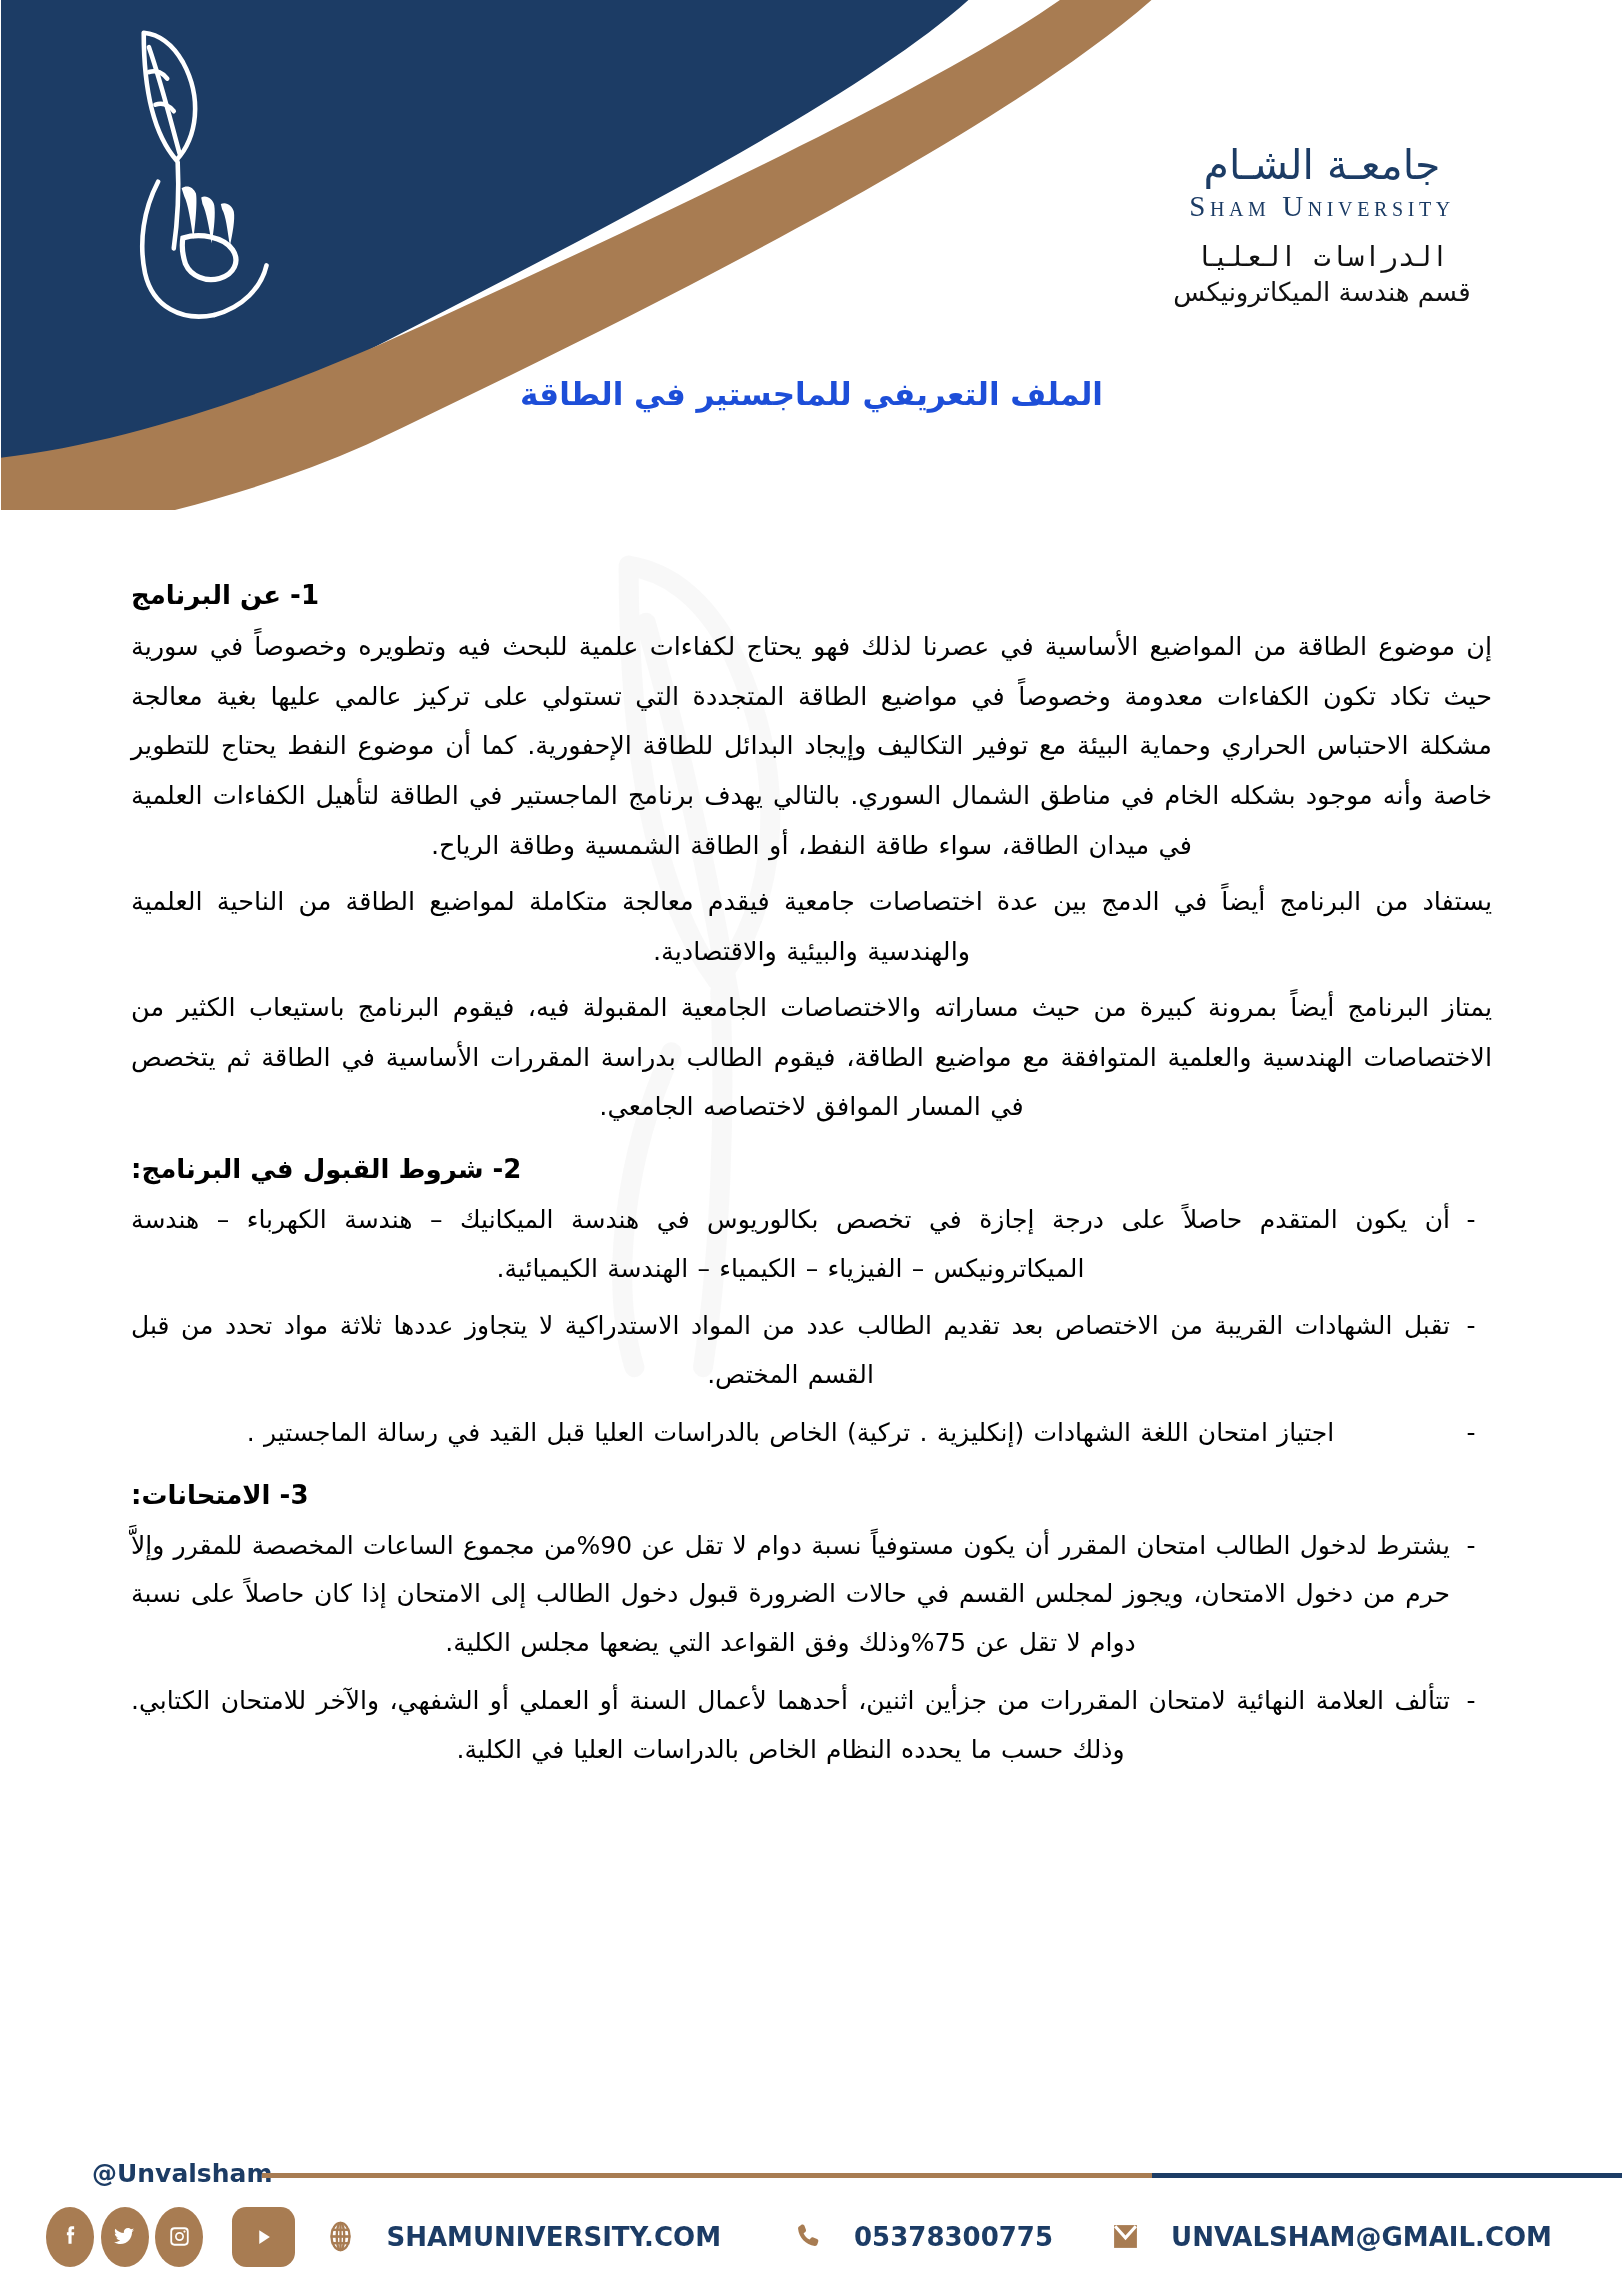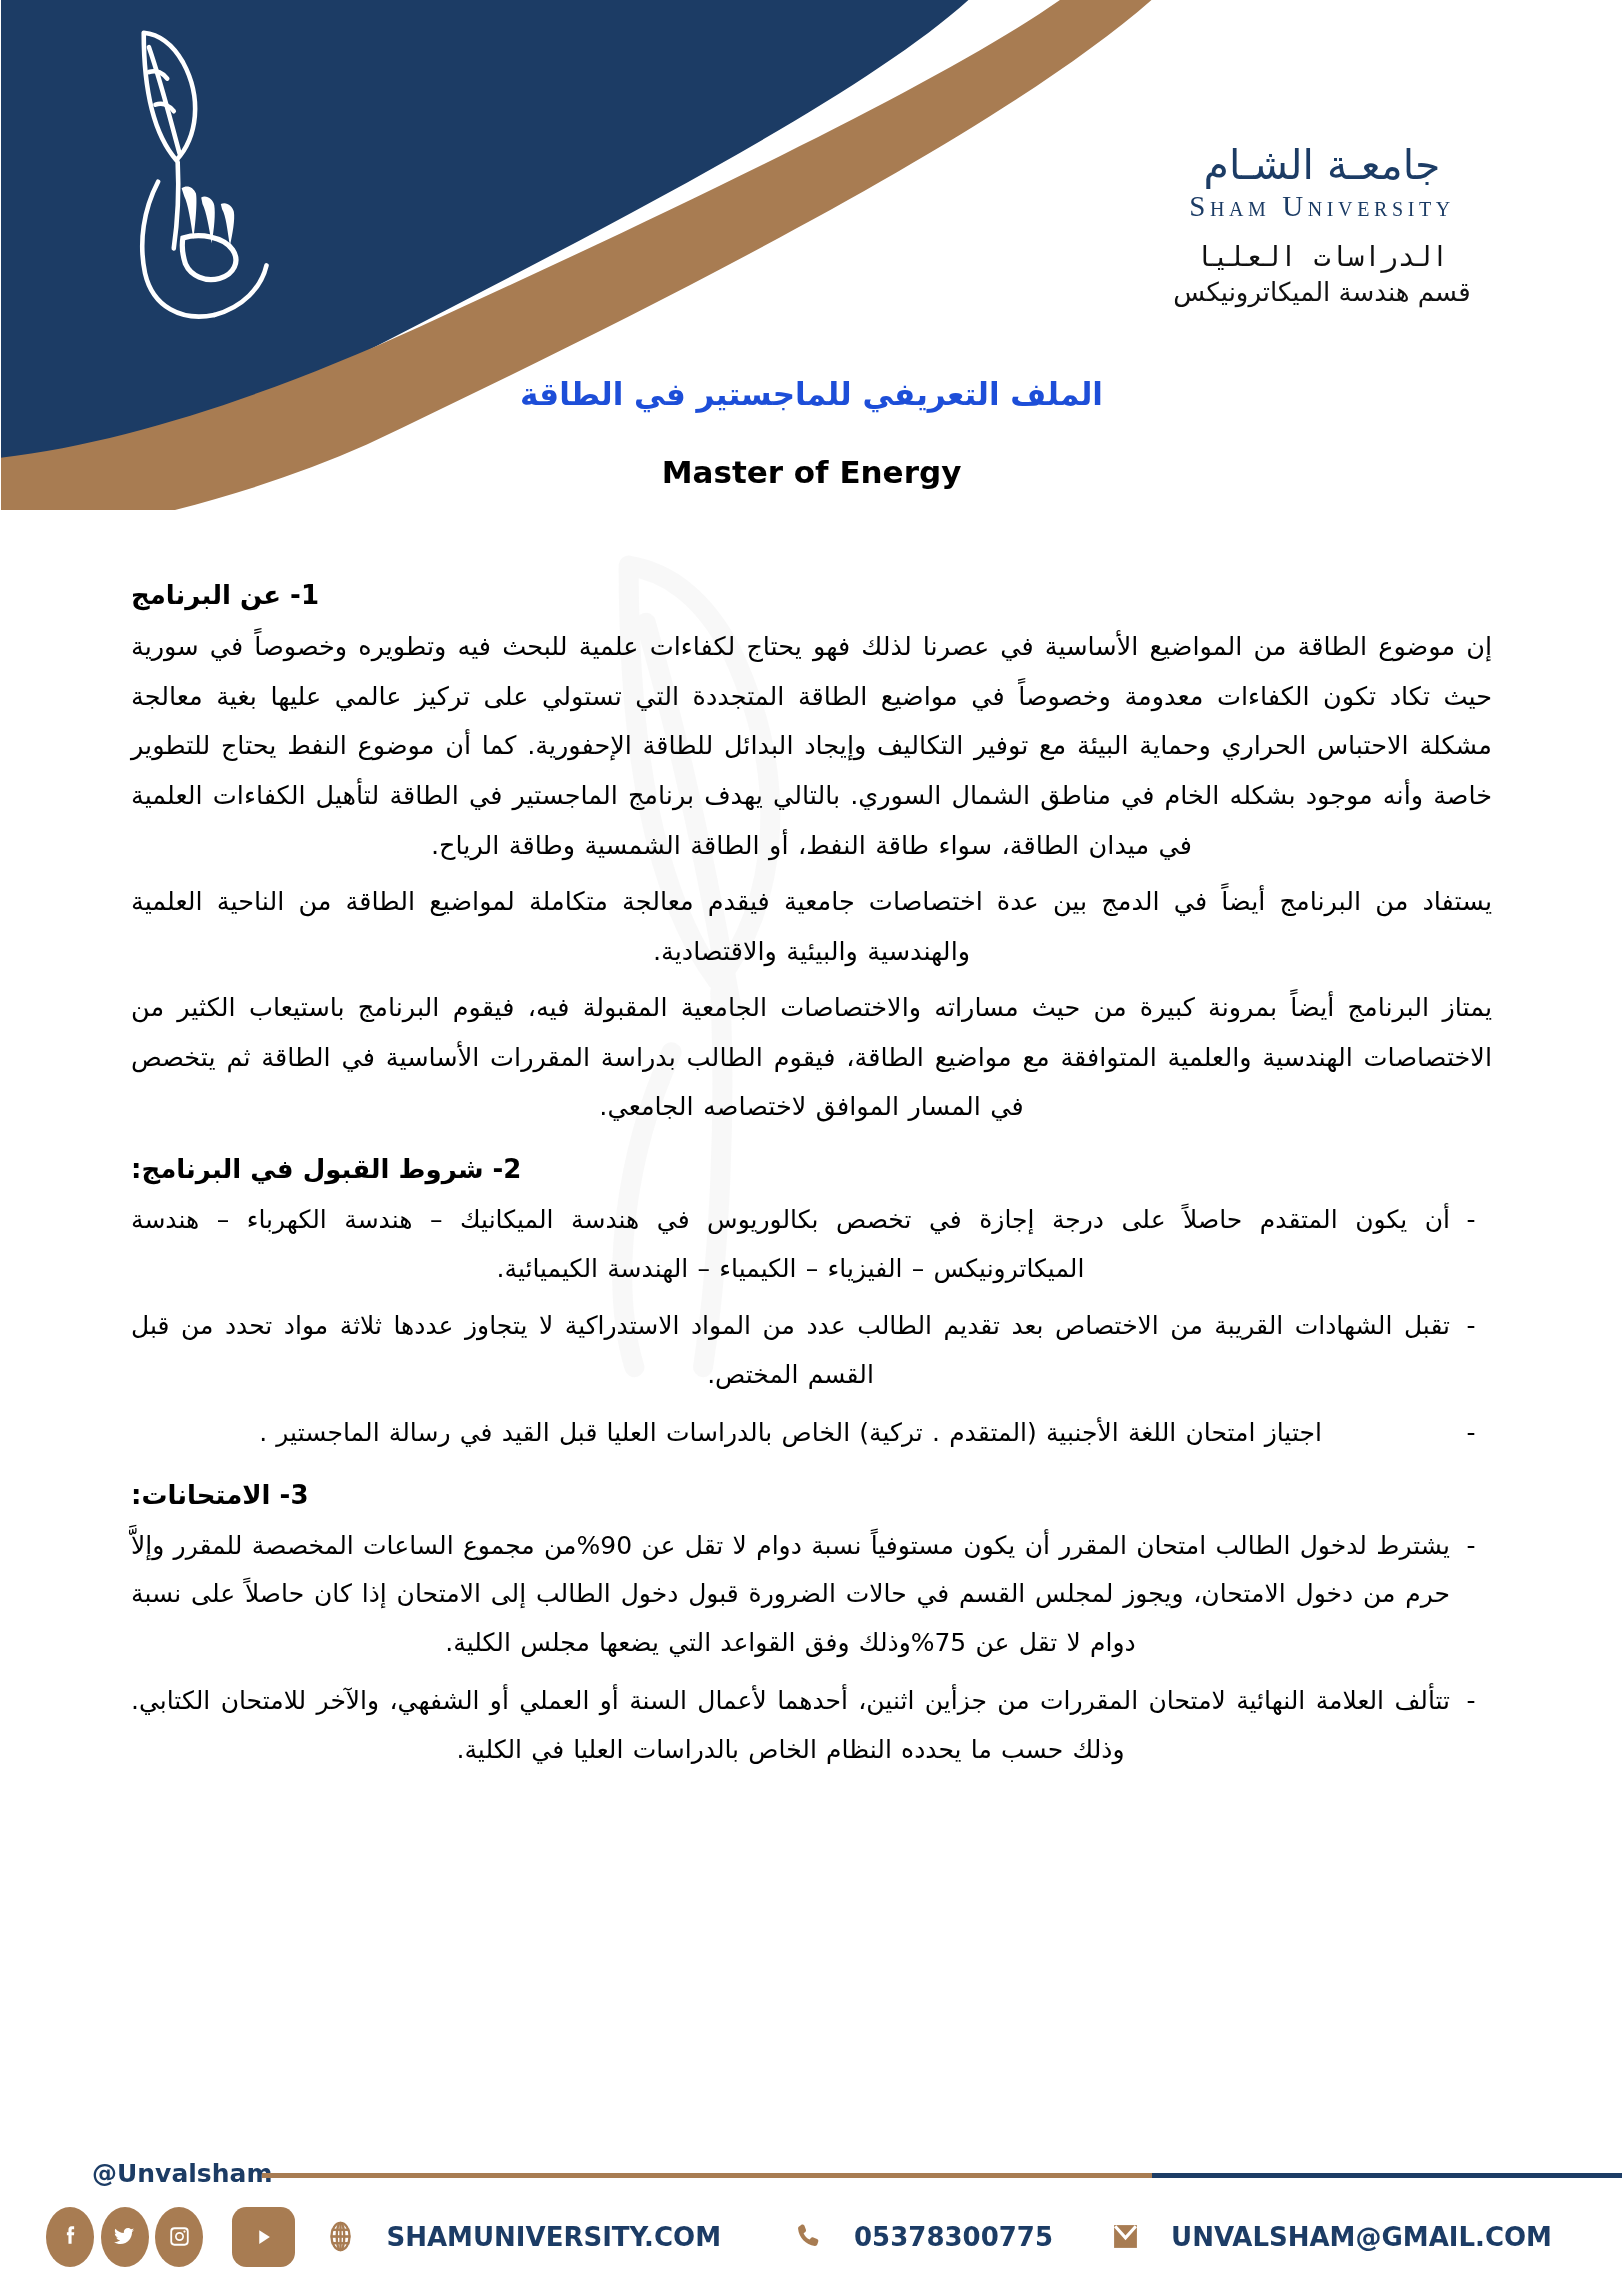--- a/index.html
+++ b/index.html
@@ -327,21 +327,20 @@
 
   <div id="university-identity">
     <div class="uni-name-ar">جامعـة الشـام</div>
     <div class="uni-name-en">Sham University</div>
     <div class="uni-sub1">الدراسات العليا</div>
     <div class="uni-sub2">قسم هندسة الميكاترونيكس</div>
   </div>
 
   <div id="doc-titles">
     <div class="title-ar">الملف التعريفي للماجستير في الطاقة</div>
-    <div class="title-en">Master of Energy</div>
   </div>
 
   <div id="watermark">
     <svg viewBox="0 0 320 640" xmlns="http://www.w3.org/2000/svg">
       <g fill="none" stroke="#8a8a8a" stroke-width="14" stroke-linecap="round" stroke-linejoin="round">
         <path d="M78 20 C78 150 96 250 140 310 C182 258 192 170 150 80 C128 38 102 24 78 20 Z"></path>
         <path d="M90 60 C116 150 136 250 150 330"></path>
         <path d="M142 318 C146 400 142 500 130 580"></path>
         <path d="M108 360 C76 430 64 520 82 580"></path>
       </g>
@@ -360,21 +359,21 @@
       <li class="bullet-item">
         <span class="bullet-mark">-</span>
         <span class="bullet-text">أن يكون المتقدم حاصلاً على درجة إجازة في تخصص بكالوريوس في هندسة الميكانيك – هندسة الكهرباء – هندسة الميكاترونيكس – الفيزياء – الكيمياء – الهندسة الكيميائية.</span>
       </li>
       <li class="bullet-item">
         <span class="bullet-mark">-</span>
         <span class="bullet-text">تقبل الشهادات القريبة من الاختصاص بعد تقديم الطالب عدد من المواد الاستدراكية لا يتجاوز عددها ثلاثة مواد تحدد من قبل القسم المختص.</span>
       </li>
       <li class="bullet-item">
         <span class="bullet-mark">-</span>
-        <span class="bullet-text">اجتياز امتحان اللغة الأجنبية (المتقدم . تركية) الخاص بالدراسات العليا قبل القيد في رسالة الماجستير .</span>
+        <span class="bullet-text">اجتياز امتحان اللغة الشهادات (إنكليزية . تركية) الخاص بالدراسات العليا قبل القيد في رسالة الماجستير .</span>
       </li>
     </ul>
 
     <div class="section-heading">3- الامتحانات:</div>
     <ul class="bullet-list">
       <li class="bullet-item">
         <span class="bullet-mark">-</span>
         <span class="bullet-text">يشترط لدخول الطالب امتحان المقرر أن يكون مستوفياً نسبة دوام لا تقل عن 90%من مجموع الساعات المخصصة للمقرر وإلاَّ حرم من دخول الامتحان، ويجوز لمجلس القسم في حالات الضرورة قبول دخول الطالب إلى الامتحان إذا كان حاصلاً على نسبة دوام لا تقل عن 75%وذلك وفق القواعد التي يضعها مجلس الكلية.</span>
       </li>
       <li class="bullet-item">

